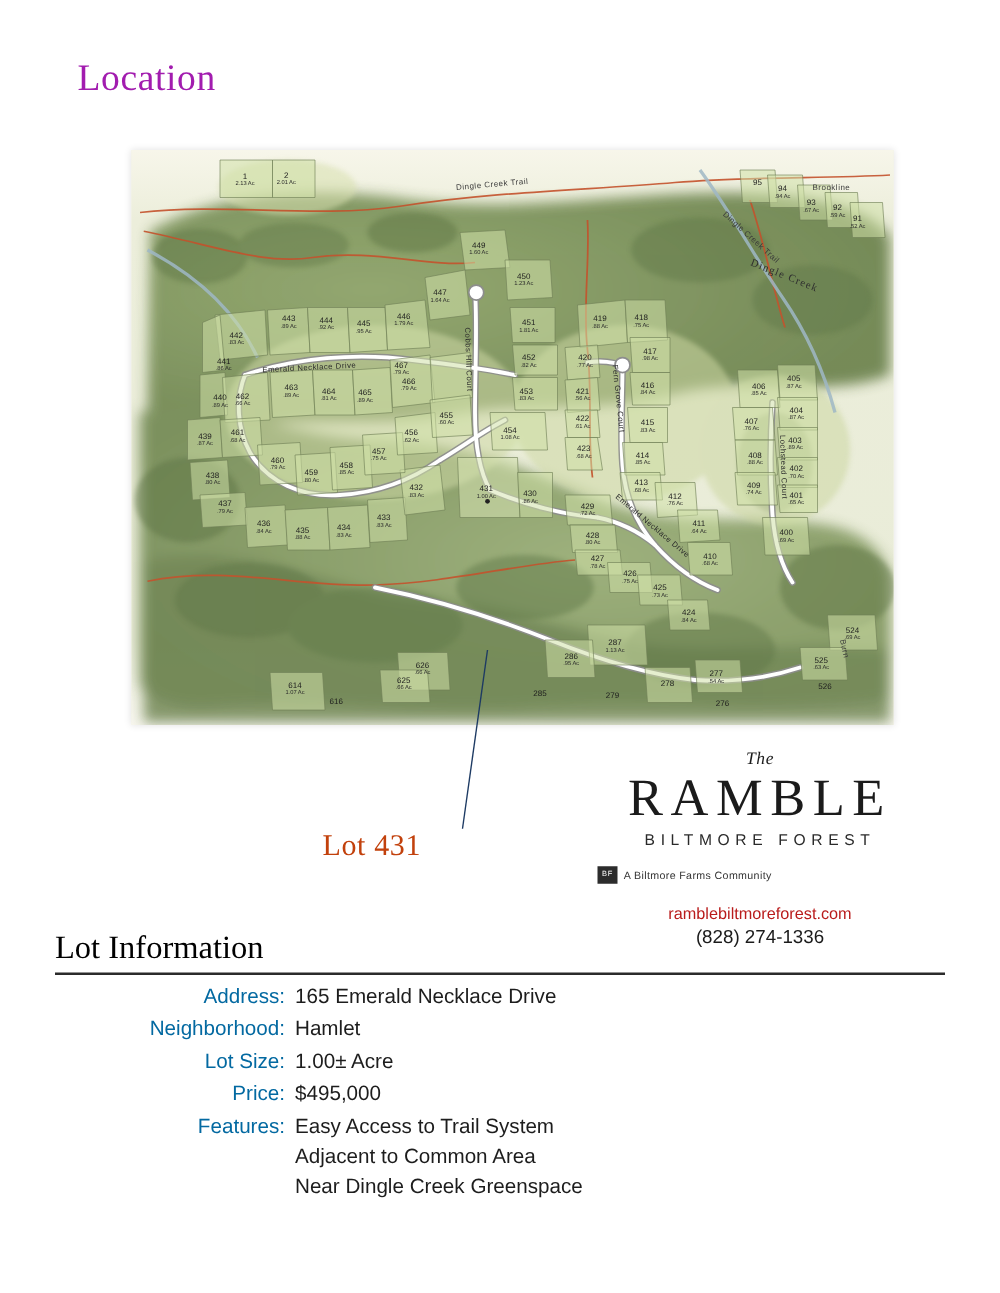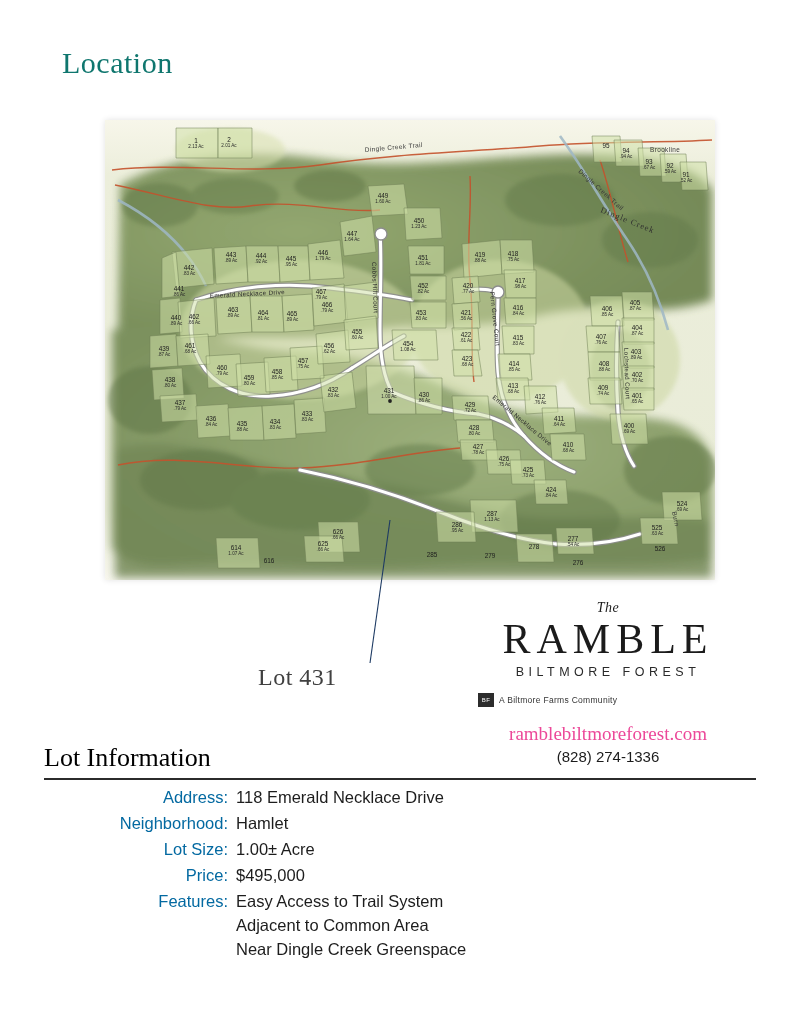--- a/index.html
+++ b/index.html
@@ -16,21 +16,21 @@
     overflow: hidden;
   }
 
   
   .page-title {
     position: absolute;
     left: 62px;
     top: 46px;
     font-size: 30px;
     letter-spacing: 0.5px;
-    color: #0f766e;
+    color: #a21caf;
     font-family: "Liberation Serif", serif;
   }
 
   
   .map-frame {
     position: absolute;
     left: 105px;
     top: 120px;
     width: 610px;
     height: 460px;
@@ -58,21 +58,21 @@
     width: 800px; height: 1034px;
     pointer-events: none;
   }
   .lot-callout {
     position: absolute;
     left: 258px;
     top: 664px;
     font-size: 24px;
     letter-spacing: 0.5px;
     font-family: "Liberation Serif", serif;
-    color: #404040;
+    color: #c2410c;
   }
 
   
   .brand {
     position: absolute;
     left: 478px;
     top: 600px;
     width: 260px;
     text-align: center;
     color: #1b1b1b;
@@ -114,24 +114,24 @@
     font-family: "Liberation Sans", sans-serif;
     letter-spacing: .5px;
   }
   .brand .farms-text {
     font-family: "Liberation Sans", sans-serif;
     font-size: 8.5px;
     letter-spacing: .3px;
     color: #333;
   }
   .brand .website {
-    font-family: Liberation Serif, serif;
-    font-size: 19px;
+    font-family: Liberation Sans, sans-serif;
+    font-size: 13px;
     margin-top: 16px;
-    color: #ec4899;
+    color: #b91c1c;
   }
   .brand .phone {
     font-family: "Liberation Sans", sans-serif;
     font-size: 15px;
     margin-top: 3px;
     color: #1b1b1b;
   }
 
   
   .info-title {
@@ -581,21 +581,21 @@
   </div>
   <div class="website">ramblebiltmoreforest.com</div>
   <div class="phone">(828) 274-1336</div>
 </div>
 
 <div class="info-title">Lot Information</div>
 <div class="info-rule"></div>
 <div class="info-table">
   <div class="info-row">
     <div class="info-label">Address:</div>
-    <div class="info-value">118 Emerald Necklace Drive</div>
+    <div class="info-value">165 Emerald Necklace Drive</div>
   </div>
   <div class="info-row">
     <div class="info-label">Neighborhood:</div>
     <div class="info-value">Hamlet</div>
   </div>
   <div class="info-row">
     <div class="info-label">Lot Size:</div>
     <div class="info-value">1.00± Acre</div>
   </div>
   <div class="info-row">

